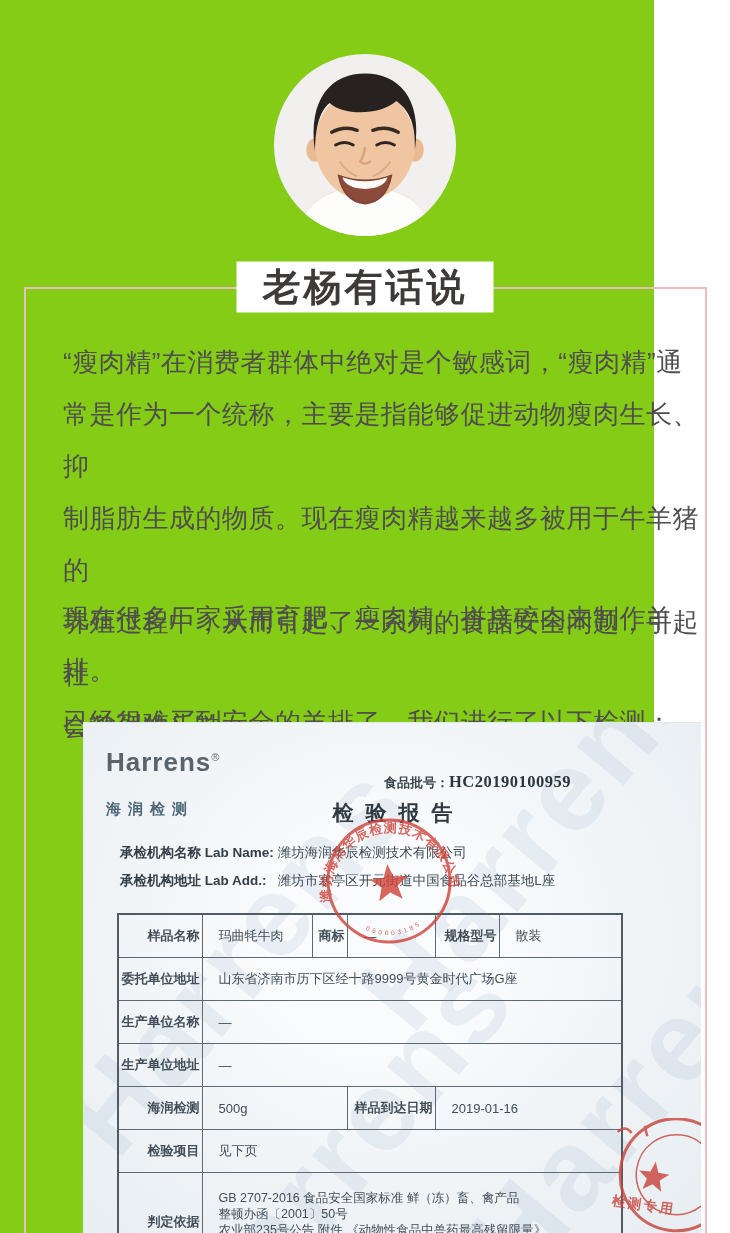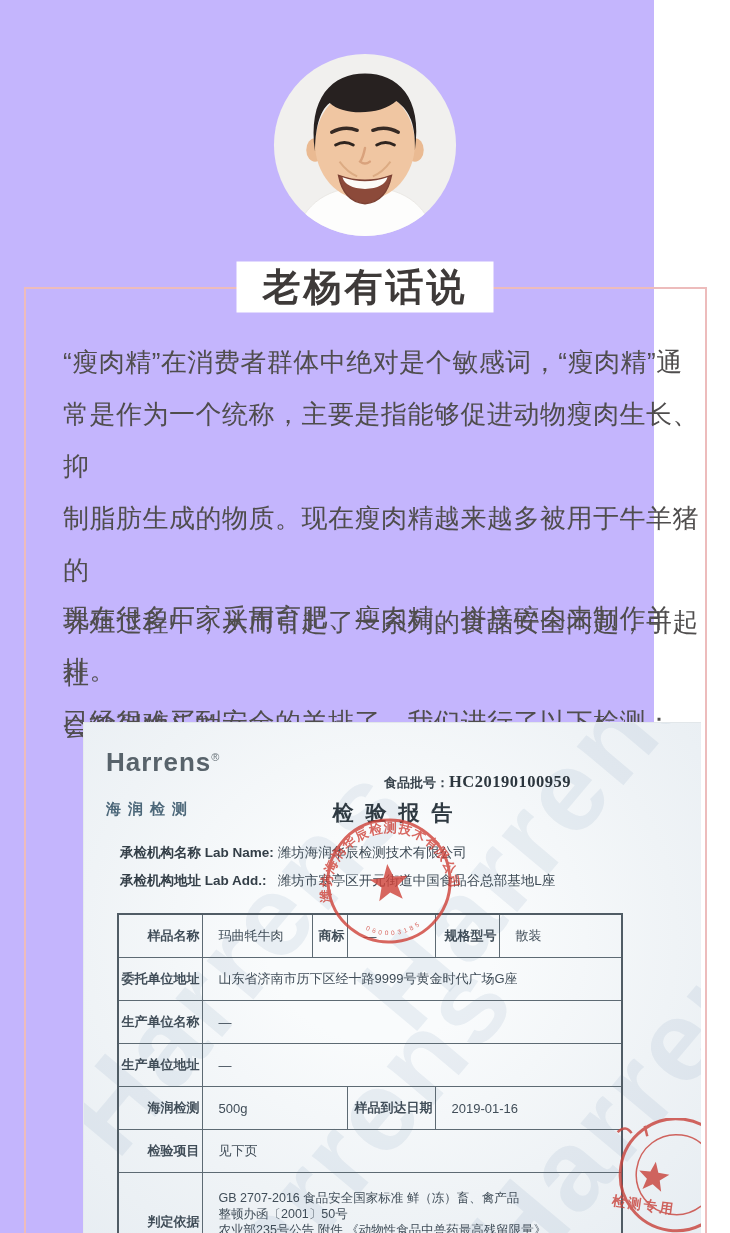--- a/index.html
+++ b/index.html
@@ -1,18 +1,18 @@
 <!DOCTYPE html>
 <html><head>
 <meta charset="utf-8">
 <style>
   * { margin:0; padding:0; box-sizing:border-box; }
   html,body { width:730px; height:1233px; background:#ffffff; overflow:hidden;
               font-family:"Liberation Sans","DejaVu Sans",sans-serif; }
-  .page { position:relative; width:654px; height:1233px; background:#c4b5fd; }
+  .page { position:relative; width:654px; height:1233px; background:#84cc16; }
 
   
   .avatar { position:absolute; left:272px; top:52px; width:186px; height:186px; }
 
   
   .content-box { position:absolute; left:24px; top:287px; width:683px; height:946px;
                  border:2px solid #edbcbc; border-bottom:none; z-index:0; }
 
   
   .heading { position:absolute; left:365px; top:287px; transform:translate(-50%,-50%);

